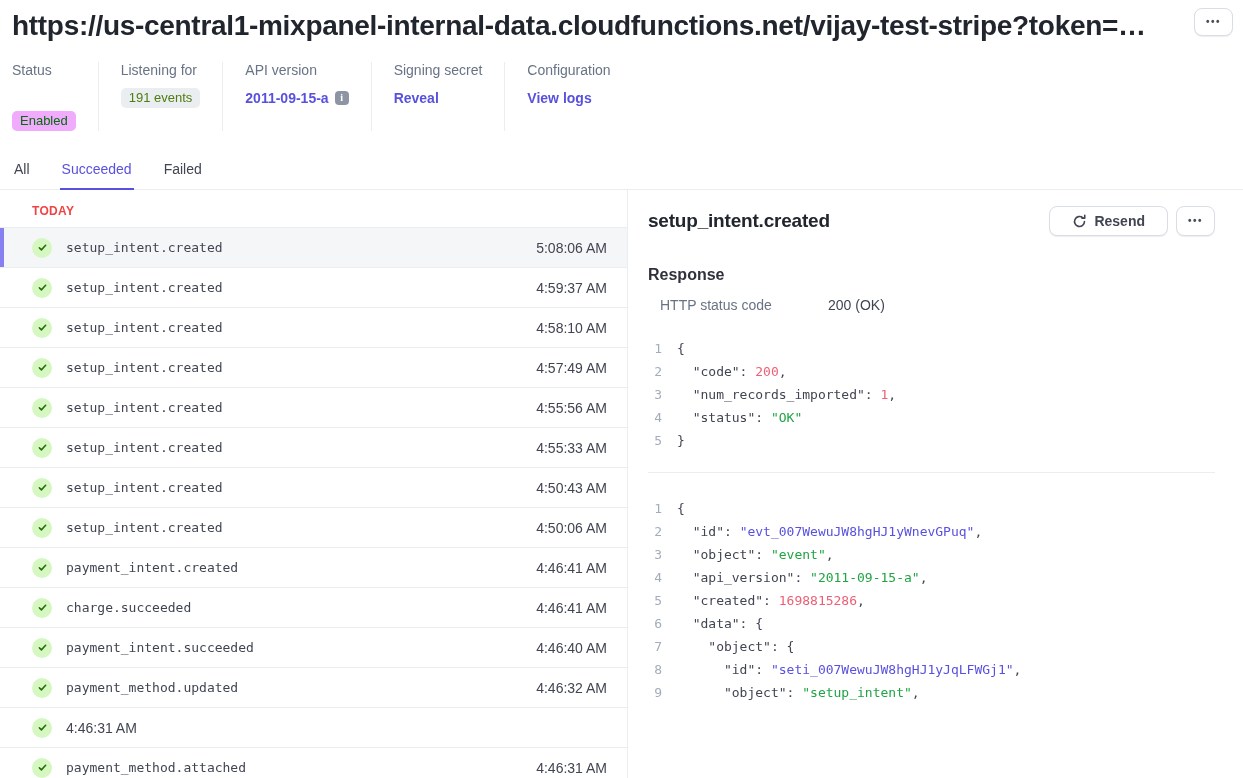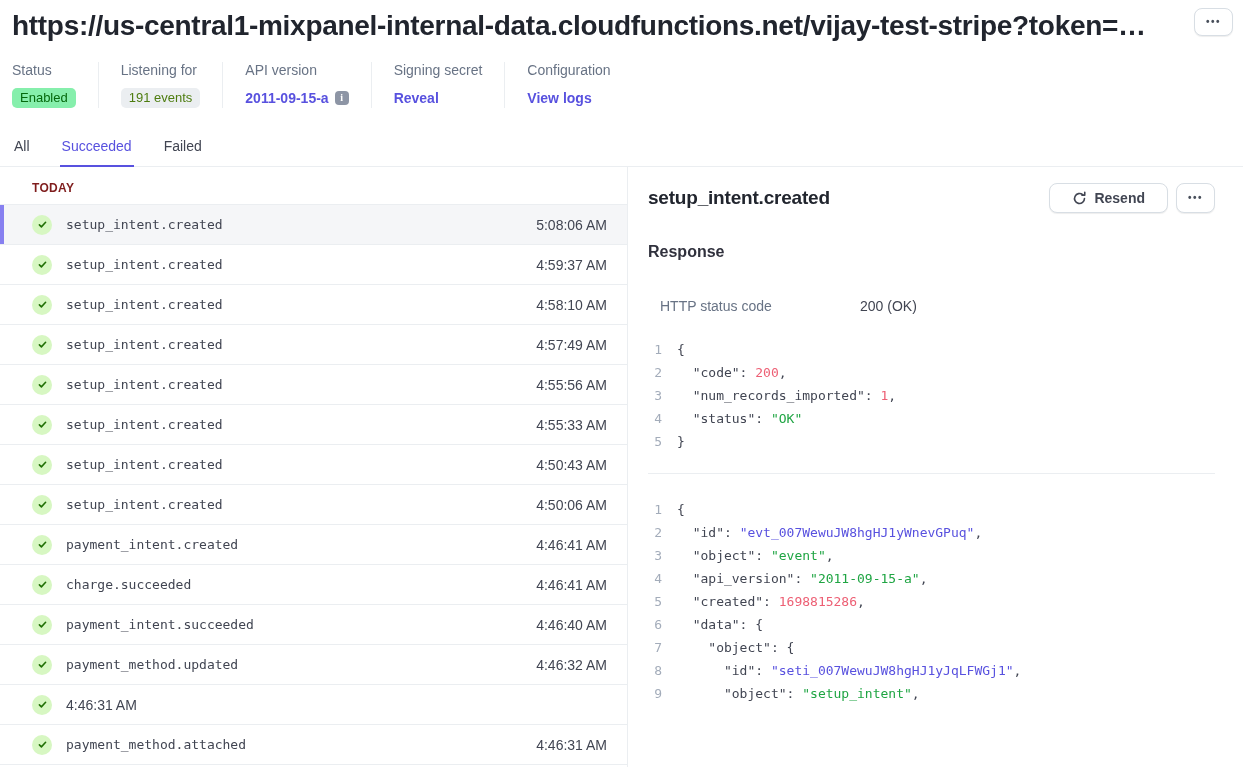--- a/index.html
+++ b/index.html
@@ -19,55 +19,55 @@
   .dots { font-size:10px; letter-spacing:1.5px; font-weight:700; color:#474e5a; line-height:14px; }
 
   
   .summary { display:flex; padding:0 12px; margin-top:20px; }
   .summary-item { padding:0 22px; }
   .summary-item:first-child { padding-left:0; }
   .summary-item + .summary-item { border-left:1px solid #ebeef1; }
   .summary-label { font-size:14px; color:#687385; }
   .summary-value { margin-top:9px; font-size:14px; min-height:21px; display:flex; align-items:center; }
   .badge { display:inline-block; border-radius:5px; padding:2px 8px 3px; font-size:13px; font-weight:500; }
-  .badge-success { background:#86efac; color:#05690d; }
+  .badge-success { background:#f0abfc; color:#05690d;margin-top:24px; }
   .badge-neutral { background:#ebeef1; color:#4d7c0f; }
   .link-value { color:#5851df; font-weight:600; cursor:pointer; }
   .info-icon { display:inline-flex; width:14px; height:14px; background:#8d95a5; color:#fff;
     border-radius:4px; font-size:10px; font-weight:700; align-items:center; justify-content:center;
     margin-left:6px; font-family:"Liberation Serif",serif; }
 
   
   .tabs { display:flex; gap:28px; padding:0 12px; border-bottom:1px solid #ebeef1; margin-top:24px; }
   .tab { background:none; border:none; font-size:14px; color:#414552; cursor:pointer;
     padding:6px 2px 11px; border-bottom:2px solid transparent; margin-bottom:-1px;
     font-family:"Liberation Sans",sans-serif; }
   .tab.active { color:#5851df; border-bottom-color:#5851df; font-weight:400; }
 
   
   .split { display:flex; height:600px; }
   .list-pane { width:628px; flex:none; border-right:1px solid #ebeef1; overflow:hidden; }
-  .group-label { padding:14px 0 9px 32px; font-size:12px; font-weight:700; color:#7f1d1d;
+  .group-label { padding:14px 0 9px 32px; font-size:12px; font-weight:700; color:#ef4444;
     letter-spacing:.3px; border-bottom:1px solid #ebeef1; }
   .row { height:40px; display:flex; align-items:center; padding:0 20px 0 32px;
     border-bottom:1px solid #ebeef1; position:relative; cursor:pointer; background:#fff; }
   .row.selected { background:#f5f6f8; }
   .sel-bar { position:absolute; left:0; top:0; bottom:0; width:4px; background:#8780f0; }
   .check { width:20px; height:20px; border-radius:50%; background:#d7f7c2; flex:none;
     display:flex; align-items:center; justify-content:center; margin-right:14px; }
   .row-name { font-family:"DejaVu Sans Mono",monospace; font-size:13px; color:#414552; flex:1; }
   .row-time { font-size:14px; color:#414552; }
 
   
   .detail-pane { flex:1; padding:16px 28px 0 20px; overflow:hidden; }
   .detail-header { display:flex; align-items:center; justify-content:space-between; }
   .detail-title { font-size:19px; font-weight:700; color:#21252e; letter-spacing:-0.2px; }
   .detail-actions { display:flex; gap:8px; }
   .section-heading { font-size:16px; font-weight:700; color:#30313d; margin-top:30px; }
-  .kv { margin:37px 0 0 12px; display:flex; font-size:14px;gap:32px; }
+  .kv { margin:13px 0 0 12px; display:flex; font-size:14px; }
   .kv-label { width:168px; color:#687385; }
   .kv-value { color:#414552; }
   .code { margin-top:24px; font-family:"DejaVu Sans Mono",monospace; font-size:13px; }
   .code-line { display:flex; line-height:23px; }
   .code-num { width:14px; text-align:right; color:#a3acba; flex:none; }
   .code-text { margin-left:15px; white-space:pre; color:#414552; }
   .tok-p { color:#414552; }
   .tok-num { color:#ed5f74; }
   .tok-str { color:#1fa543; }
   .tok-id { color:#5851df; }

